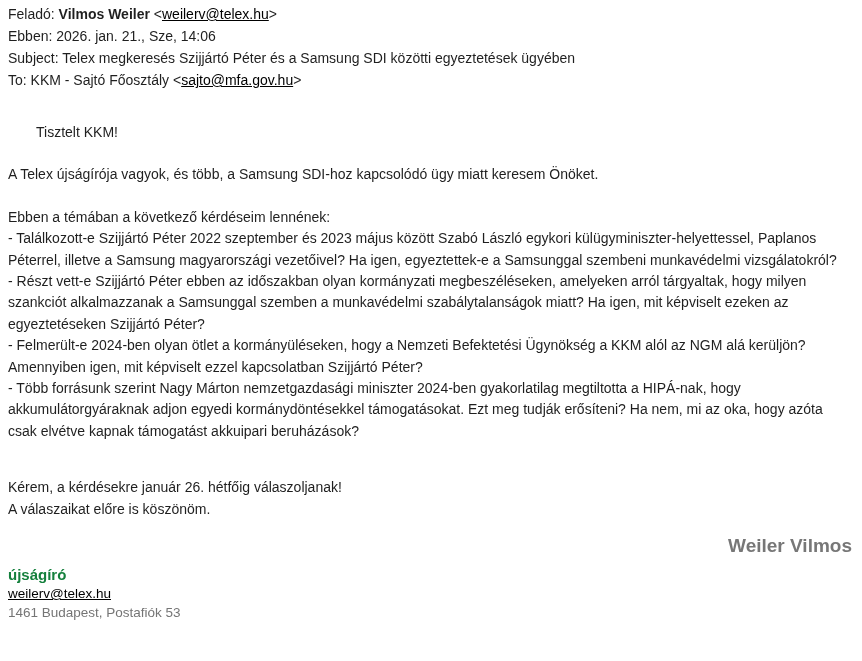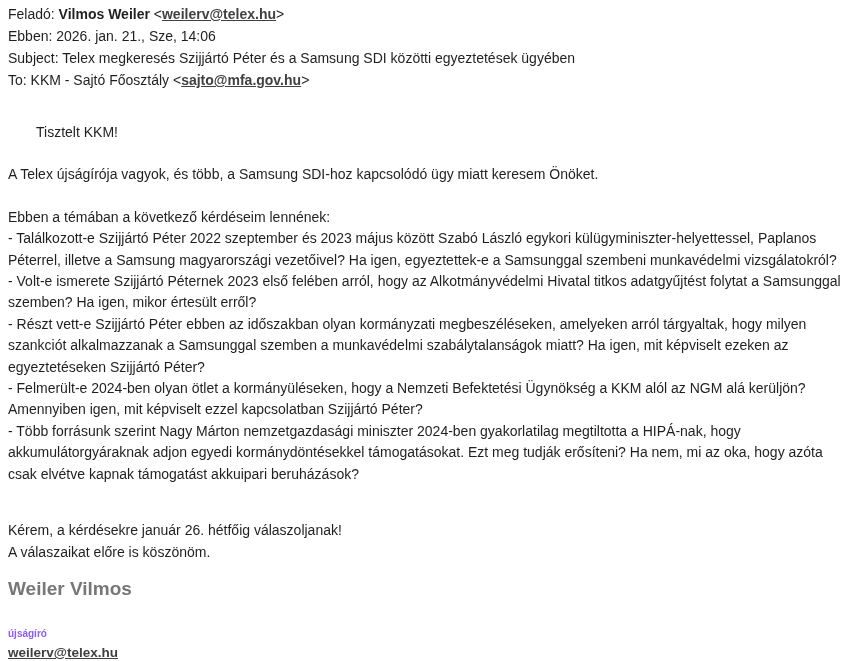--- a/index.html
+++ b/index.html
@@ -18,47 +18,47 @@
     padding: 3px 10px 0 8px;
     font-size: 14px;
   }
   
   .header-line {
     line-height: 22px;
     white-space: pre-wrap;
   }
   .bold { font-weight: bold; }
   a.link, .link {
-    color: #404040;
+    color: #000000;
     text-decoration: underline;
     cursor: pointer;
-    font-weight: bold;
   }
   
   .para {
     line-height: 21.4px;
     white-space: pre-wrap;
   }
   .greeting       { margin-top: 31px; margin-left: 28px; }
   .intro          { margin-top: 21px; }
   .questions-intro{ margin-top: 21px; }
   .deadline       { margin-top: 35px; }
   
   .sig-name {
     margin-top: 13px;
     font-size: 19px;
     font-weight: bold;
     color: #777777;
     line-height: 25px;
+    text-align: right;
   }
   .sig-title {
-    margin-top: 23px;
-    font-size: 10px;
+    margin-top: 7px;
+    font-size: 15px;
     font-weight: bold;
-    color: #8b5cf6;
+    color: #15803d;
     line-height: 19px;
   }
   .sig-email {
     font-size: 13.5px;
     line-height: 19px;
   }
   .sig-address {
     font-size: 13.5px;
     color: #757575;
     line-height: 19px;
@@ -76,21 +76,20 @@
     <div class="header-line"><span>To: </span><span>KKM - Sajtó Főosztály </span><span>&lt;</span><a class="link">sajto@mfa.gov.hu</a><span>&gt;</span></div>
   </div>
 
   <div class="email-body">
     <div class="para greeting">Tisztelt KKM!</div>
     <div class="para intro">A Telex újságírója vagyok, és több, a Samsung SDI-hoz kapcsolódó ügy miatt keresem Önöket.</div>
 
     <div class="questions">
       <div class="para questions-intro">Ebben a témában a következő kérdéseim lennének:</div>
       <div class="para">- Találkozott-e Szijjártó Péter 2022 szeptember és 2023 május között Szabó László egykori külügyminiszter-helyettessel, Paplanos Péterrel, illetve a Samsung magyarországi vezetőivel? Ha igen, egyeztettek-e a Samsunggal szembeni munkavédelmi vizsgálatokról?</div>
-      <div class="para">- Volt-e ismerete Szijjártó Péternek 2023 első felében arról, hogy az Alkotmányvédelmi Hivatal titkos adatgyűjtést folytat a Samsunggal szemben? Ha igen, mikor értesült erről?</div>
       <div class="para">- Részt vett-e Szijjártó Péter ebben az időszakban olyan kormányzati megbeszéléseken, amelyeken arról tárgyaltak, hogy milyen szankciót alkalmazzanak a Samsunggal szemben a munkavédelmi szabálytalanságok miatt? Ha igen, mit képviselt ezeken az egyeztetéseken Szijjártó Péter?</div>
       <div class="para">- Felmerült-e 2024-ben olyan ötlet a kormányüléseken, hogy a Nemzeti Befektetési Ügynökség a KKM alól az NGM alá kerüljön? Amennyiben igen, mit képviselt ezzel kapcsolatban Szijjártó Péter?</div>
       <div class="para">- Több forrásunk szerint Nagy Márton nemzetgazdasági miniszter 2024-ben gyakorlatilag megtiltotta a HIPÁ-nak, hogy akkumulátorgyáraknak adjon egyedi kormánydöntésekkel támogatásokat. Ezt meg tudják erősíteni? Ha nem, mi az oka, hogy azóta csak elvétve kapnak támogatást akkuipari beruházások?</div>
     </div>
 
     <div class="para deadline">Kérem, a kérdésekre január 26. hétfőig válaszoljanak!</div>
     <div class="para">A válaszaikat előre is köszönöm.</div>
   </div>
 
   <div class="signature">

